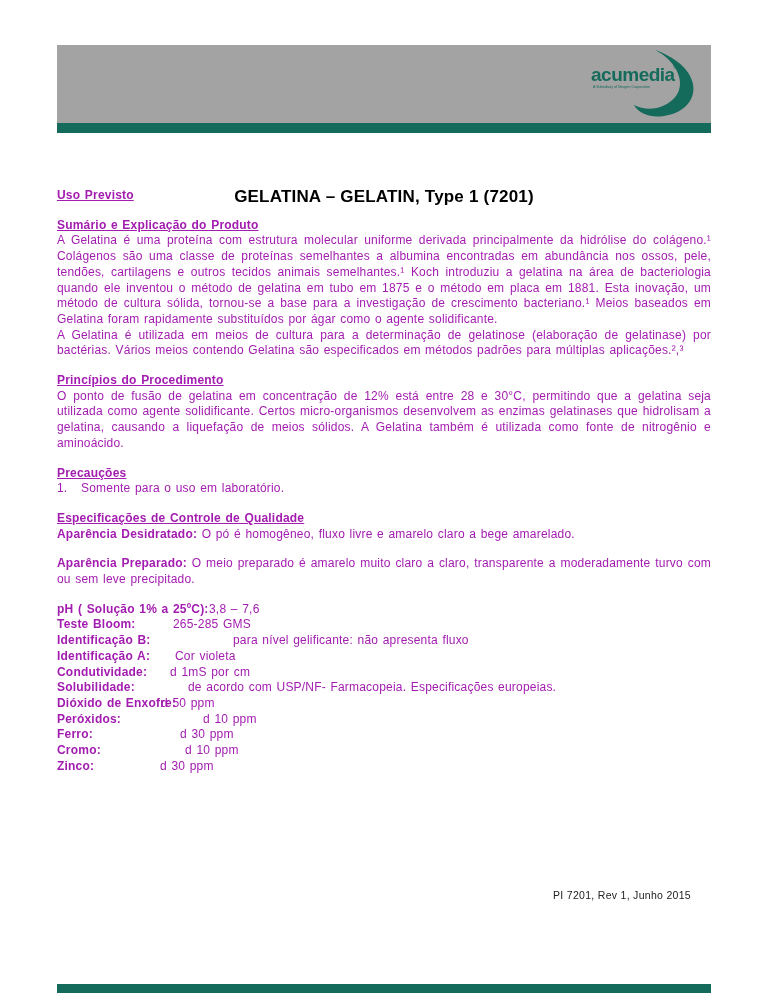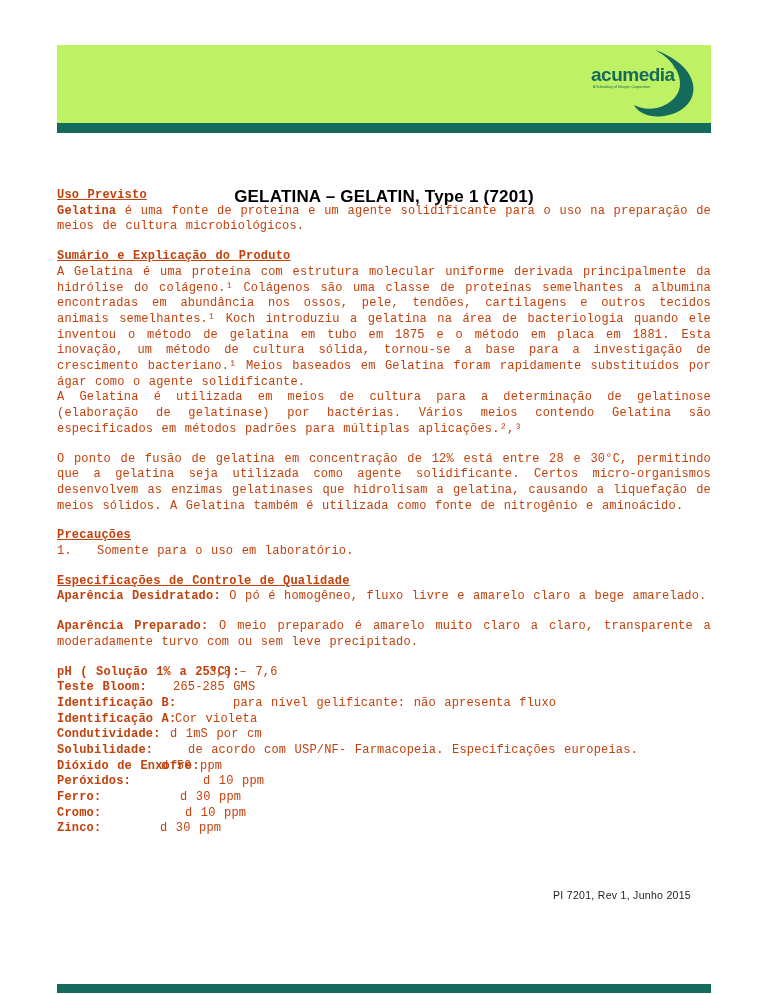--- a/index.html
+++ b/index.html
@@ -3,40 +3,40 @@
 <meta charset="utf-8">
 <style>
   html,body{margin:0;padding:0;background:#ffffff;}
   .page{
     position:relative;width:768px;height:994px;background:#ffffff;overflow:hidden;
     font-family:"Liberation Sans","DejaVu Sans",sans-serif;color:#1a1a1a;
   }
   
   .header-band{
     position:absolute;left:57px;top:45px;width:654px;height:78px;
-    background:#bef264;
+    background:#a3a3a3;
   }
   .header-rule{
     position:absolute;left:57px;top:123px;width:654px;height:10px;
     background:#156b5b;
   }
   .logo-svg{position:absolute;right:4px;top:4px;width:118px;height:72px;}
   .logo-brand{font-family:"Liberation Sans",sans-serif;font-weight:bold;font-size:19px;fill:#156b5b;letter-spacing:-0.5px;}
   .logo-reg{font-family:"Liberation Sans",sans-serif;font-size:5px;fill:#156b5b;}
   .logo-tagline{font-family:"Liberation Sans",sans-serif;font-size:3.6px;fill:#156b5b;}
   .logo-swoosh{fill:#156b5b;}
   
   .doc-title{
     position:absolute;left:0;top:146px;width:768px;text-align:center;
     font-size:17px;font-weight:bold;letter-spacing:0.2px;color:#000;margin-top:41px;
   }
   
   .content{
     position:absolute;left:57px;top:188px;width:654px;
-    font-size:12px;line-height:15.7px;letter-spacing:0.2px;word-spacing:1px;color:#c2410c;font-family:Liberation Mono, monospace;
+    font-size:12px;line-height:15.7px;letter-spacing:0.2px;word-spacing:1px;color:#a21caf;
   }
   .h{font-weight:bold;text-decoration:underline;}
   .p{text-align:justify;}
   .b{font-weight:bold;}
   .gap{height:14px;}
   .list-item{white-space:pre-wrap;}
   
   .spec-row{position:relative;height:15.7px;white-space:nowrap;}
   .spec-label{font-weight:bold;}
   .spec-value{position:absolute;top:0;}
@@ -80,30 +80,30 @@
       <text class="logo-tagline" x="4" y="39">A Subsidiary of Neogen Corporation</text>
     </svg>
   </div>
   <div class="header-rule"></div>
 
   <div class="doc-title">GELATINA – GELATIN, Type 1 (7201)</div>
 
   <div class="content">
 
     <div class="h">Uso Previsto</div>
-    <div class="p"><span class="b">Gelatina</span><span> é uma fonte de proteína e um agente solidificante para o uso na preparação de meios de cultura microbiológicos.</span></div>
 
     <div class="gap"></div>
 
     <div class="h">Sumário e Explicação do Produto</div>
     <div class="p">A Gelatina é uma proteína com estrutura molecular uniforme derivada principalmente da hidrólise do colágeno.¹ Colágenos são uma classe de proteínas semelhantes a albumina encontradas em abundância nos ossos, pele, tendões, cartilagens e outros tecidos animais semelhantes.¹ Koch introduziu a gelatina na área de bacteriologia quando ele inventou o método de gelatina em tubo em 1875 e o método em placa em 1881. Esta inovação, um método de cultura sólida, tornou-se a base para a investigação de crescimento bacteriano.¹ Meios baseados em Gelatina foram rapidamente substituídos por ágar como o agente solidificante.</div>
     <div class="p">A Gelatina é utilizada em meios de cultura para a determinação de gelatinose (elaboração de gelatinase) por bactérias.  Vários meios contendo Gelatina são especificados em métodos padrões para múltiplas aplicações.²,³</div>
 
     <div class="gap"></div>
 
+    <div class="h">Princípios do Procedimento</div>
     <div class="p">O ponto de fusão de gelatina em concentração de 12% está entre 28 e 30°C, permitindo que a gelatina seja utilizada como agente solidificante. Certos micro-organismos desenvolvem as enzimas gelatinases que hidrolisam a gelatina, causando a liquefação de meios sólidos. A Gelatina também é utilizada como fonte de nitrogênio e aminoácido.</div>
 
     <div class="gap"></div>
 
     <div class="h">Precauções</div>
     <div class="list-item">1.   Somente para o uso em laboratório.</div>
 
     <div class="gap"></div>
 
     <div class="h">Especificações de Controle de Qualidade</div>

